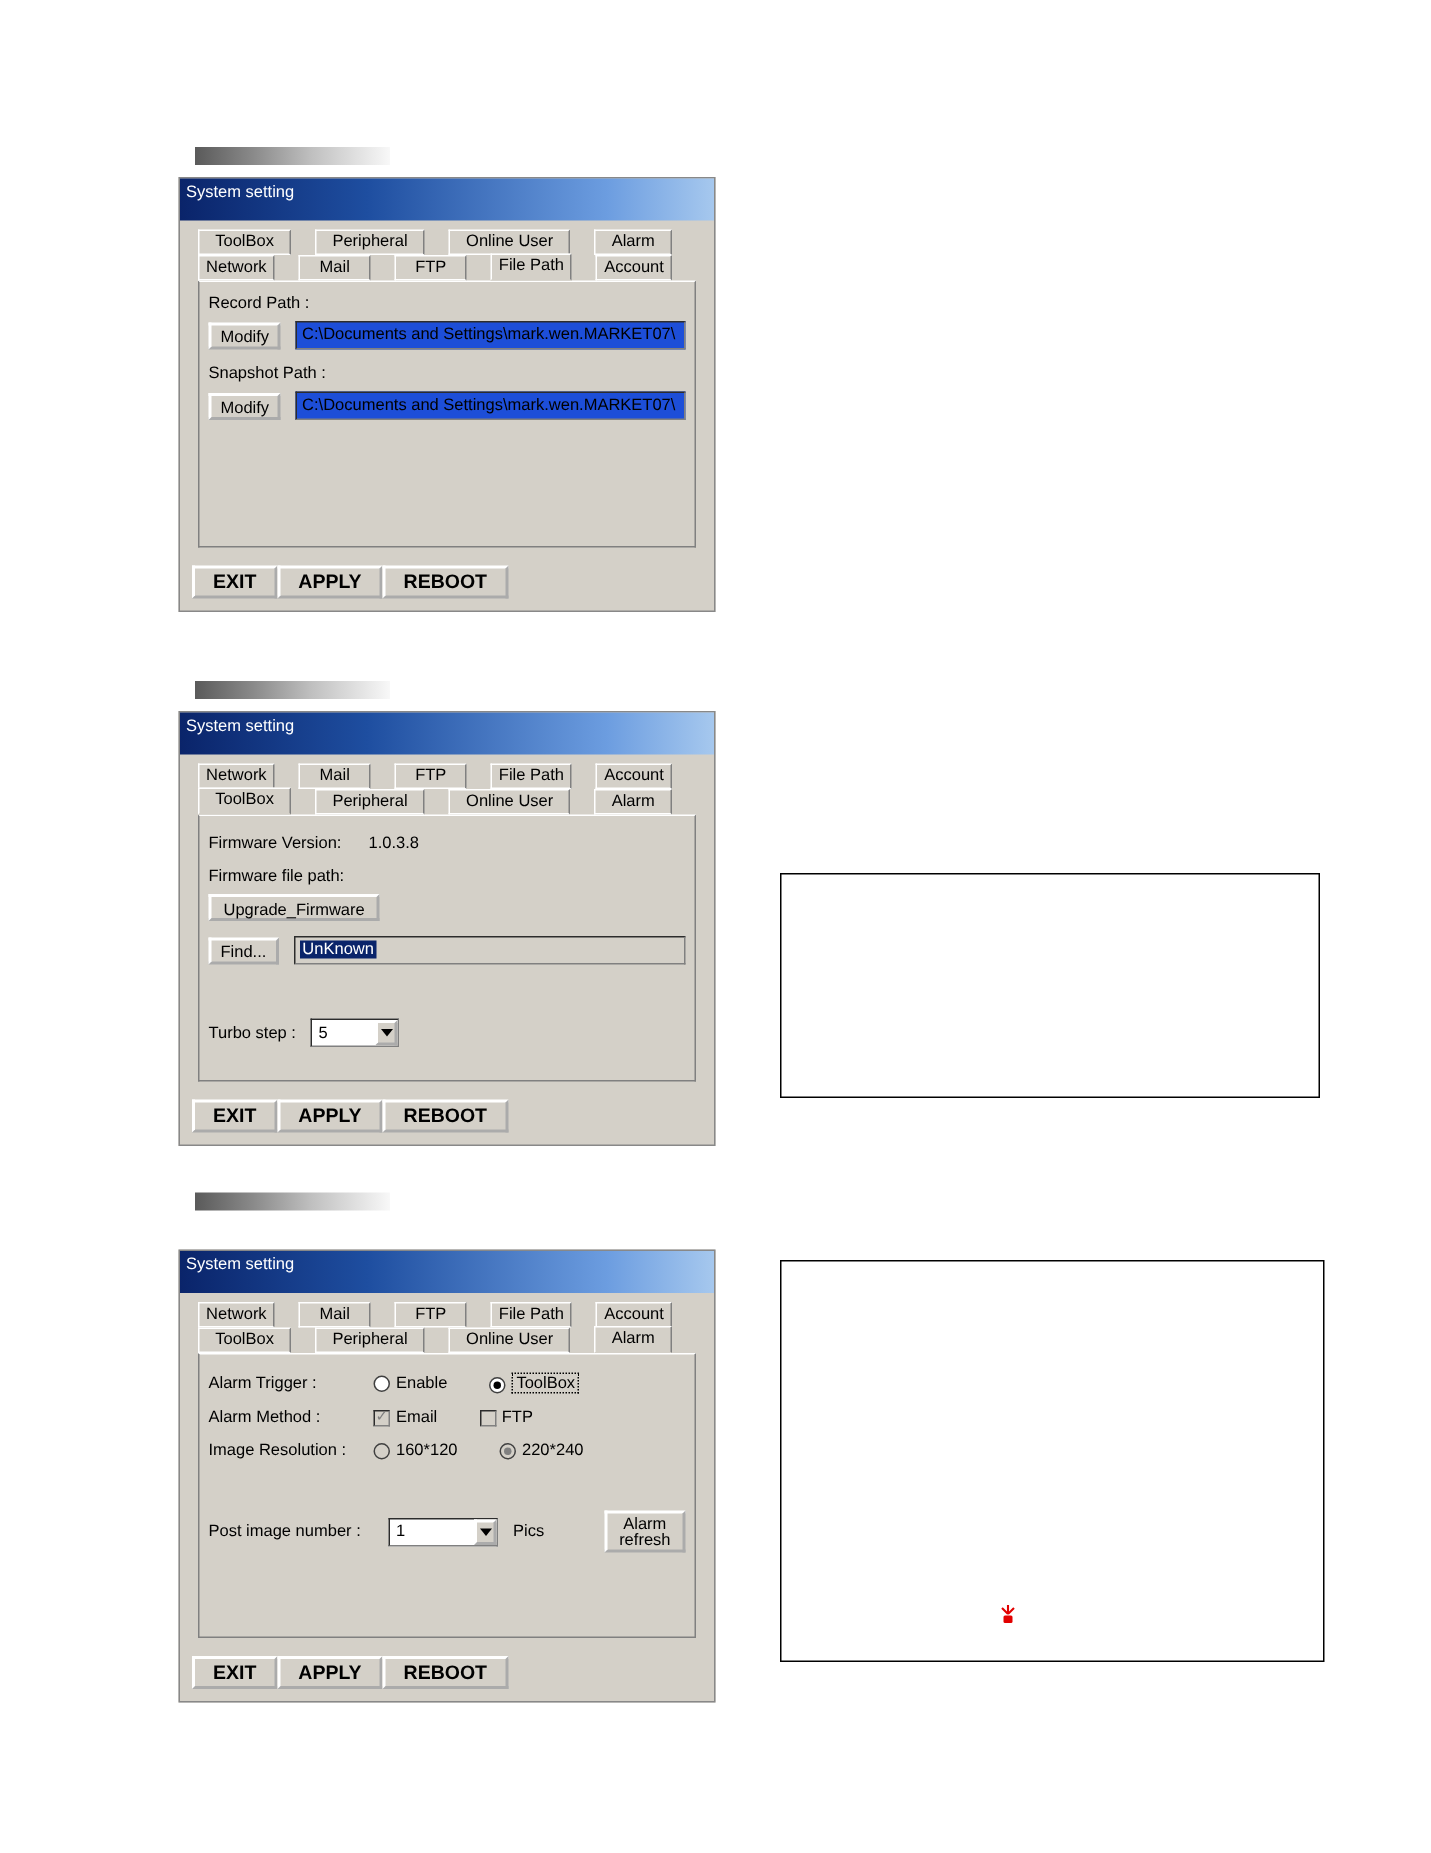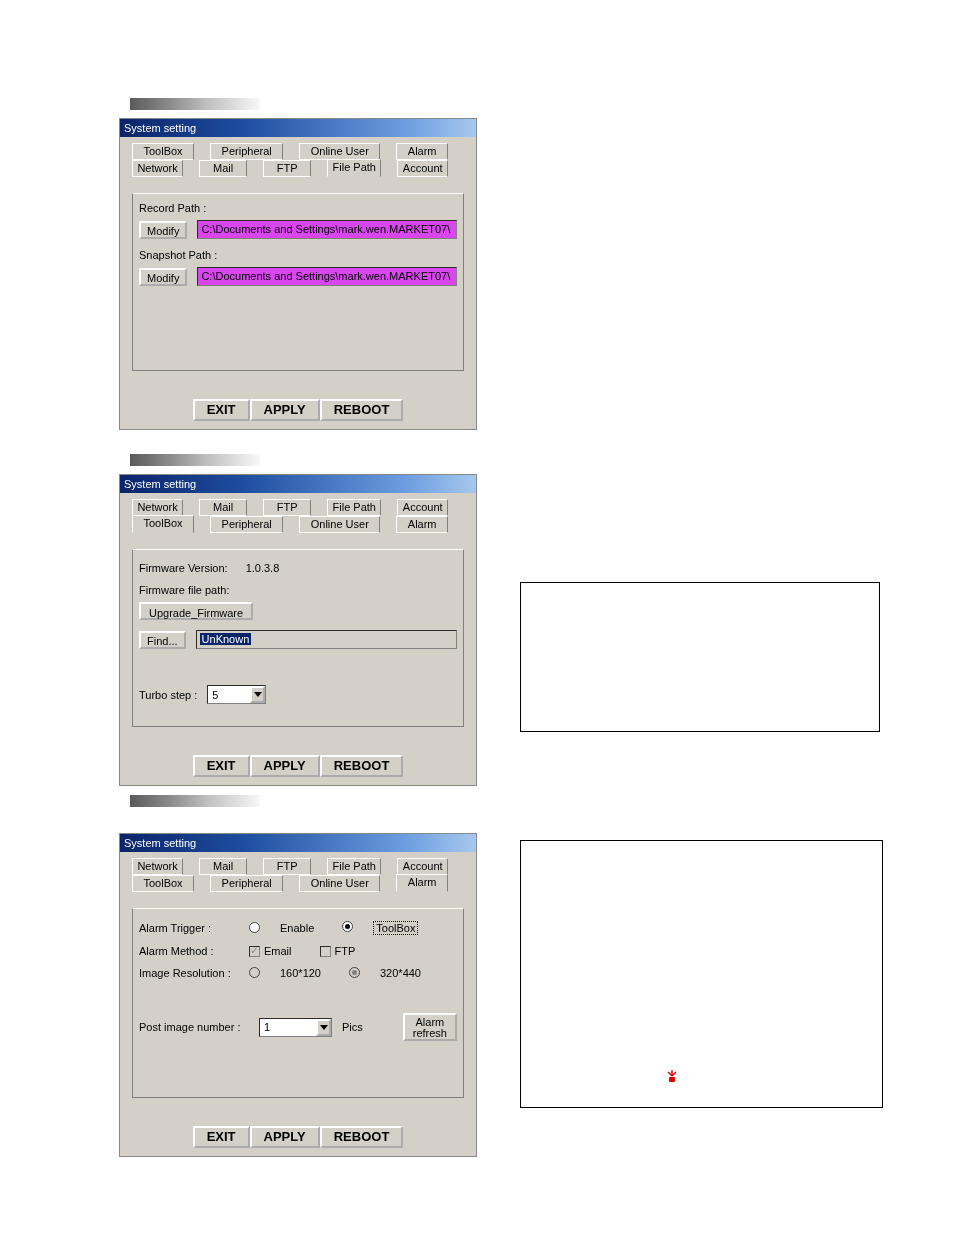--- a/index.html
+++ b/index.html
@@ -1,34 +1,34 @@
 <!DOCTYPE html>
 <html><head>
 <meta charset="utf-8">
 <style>
   *{box-sizing:border-box;font-family:"Tahoma","MS Sans Serif",sans-serif;font-size:11px;color:#000}
   body{margin:0;width:954px;height:1235px;background:#fff;padding:0;position:relative}
   .dialog{position:absolute;border:1px solid #888;background:#d4d0c8;width:358px}
-  .titlebar{height:18px;line-height:18px;padding:0 4px;color:#fff;font-size:11px;
+  .titlebar{height:28px;line-height:18px;padding:0 4px;color:#fff;font-size:11px;
     background:linear-gradient(to right,#0a246a 0%,#1e4ea0 35%,#6c9de0 80%,#a6c8ee 100%);font-family:"MS Sans Serif",sans-serif}
   .body{padding:6px 8px 6px 8px;}
   .tabs{display:flex;flex-wrap:wrap;padding:0 4px;}
   .tab{flex:1 1 auto;height:17px;line-height:15px;text-align:center;border:1px solid #808080;border-bottom:1px solid #fff;
     border-top:1px solid #fff;border-left:1px solid #fff;background:#d4d0c8;margin-right:16px;font-size:11px;padding:0 4px;min-width:48px}
   .tab.active{background:#d4d0c8;border-bottom:1px solid #d4d0c8;height:18px;margin-top:-1px}
-  .panel{border:1px solid #808080;border-top:1px solid #fff;background:#d4d0c8;margin:16px 4px;padding:8px 6px;height:var(--ph)}
+  .panel{border:1px solid #808080;border-top:1px solid #fff;background:#d4d0c8;margin:0 4px;padding:8px 6px;height:var(--ph)}
   .lbl{font-size:11px;margin-bottom:6px}
   .row{display:flex;align-items:center;margin:4px 0 10px 0;gap:10px}
   .btn{border:2px outset #fff;background:#d4d0c8;padding:1px 6px;height:18px;line-height:14px;font-size:11px}
-  .inp{border:1px inset #808080;background:#d946ef;height:19px;line-height:17px;padding:0 3px;flex:1;font-size:11px;overflow:hidden;white-space:nowrap}
+  .inp{border:1px inset #808080;background:#1d4ed8;height:19px;line-height:17px;padding:0 3px;flex:1;font-size:11px;overflow:hidden;white-space:nowrap}
   .inp.gray{background:#d4d0c8}
-  .footer{display:flex;justify-content:center;padding:6px 8px 8px 8px}
+  .footer{display:flex;justify-content:flex-start;padding:6px 8px 8px 8px}
   .footer .bbtn{border:2px outset #fff;background:#d4d0c8;font-weight:bold;font-family:Arial,sans-serif;font-size:13px;
     height:22px;padding:0 12px;line-height:18px}
-  .radio{display:inline-flex;align-items:flex-start;gap:20px;margin-right:18px;font-size:11px}
+  .radio{display:inline-flex;align-items:flex-end;gap:4px;margin-right:18px;font-size:11px}
   .radio .o{width:11px;height:11px;border:1px solid #404040;border-radius:50%;background:#fff;display:inline-flex;align-items:center;justify-content:center}
   .radio .o.dis{background:#d4d0c8}
   .radio .dot{width:5px;height:5px;background:#000;border-radius:50%}
   .radio.dim{color:#808080}
   .radio.dim .dot{background:#808080}
   .chk{display:inline-flex;align-items:center;gap:4px;margin-right:18px;font-size:11px;color:#808080}
   .chk .sq{width:11px;height:11px;border:1px inset #808080;background:#d4d0c8;display:inline-flex;align-items:center;justify-content:center}
   .chk .ck{font-size:10px;line-height:8px;color:#808080}
   .select{display:inline-flex;border:1px inset #808080;background:#fff;height:19px;align-items:center}
   .select .val{padding:0 4px;min-width:42px;font-size:11px}
@@ -180,21 +180,21 @@
       <div class="row">
         <span style="min-width:100px">Image Resolution :</span>
         <span class="radio dim">
             <span class="o dis"></span>
             <span>160*120</span>
           </span>
         <span class="radio dim">
             <span class="o dis">
               <span class="dot"></span>
             </span>
-            <span>320*440</span>
+            <span>220*240</span>
           </span>
       </div>
       <div style="height:20px"></div>
       <div class="row">
         <span style="min-width:110px">Post image number :</span>
         <div class="select">
           <span class="val" style="min-width:56px">1</span>
           <span class="arr"></span>
         </div>
         <span>Pics</span>

